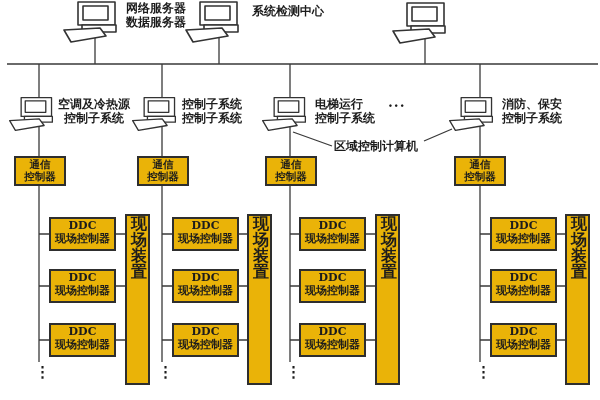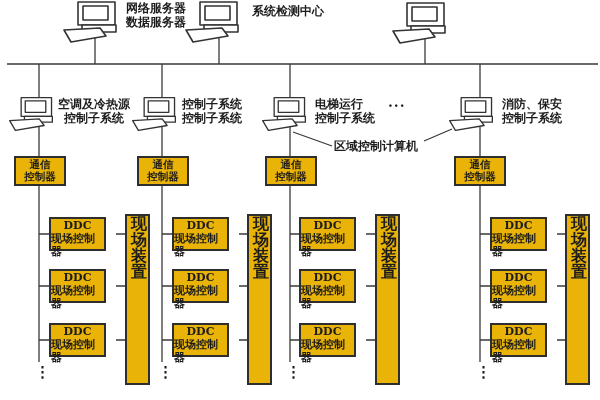--- a/index.html
+++ b/index.html
@@ -12,21 +12,21 @@
   .lbl{ position:absolute; z-index:2; font-weight:bold; font-size:12px; line-height:13.5px; white-space:nowrap; }
   .lbl span{ display:block;font-family:Liberation Mono, monospace; }
   .lbl.center{ text-align:center; }
   .box{
     position:absolute; z-index:2; box-sizing:border-box;
     border:2px solid #2e2e2e; background:#eab308;
     display:flex; flex-direction:column; align-items:center; 
     font-weight:bold;
   }
   .comm{ width:52px; height:30px; font-size:10.5px; line-height:12px; }
-  .ddc { width:57px; height:34px; font-size:11px;  line-height:13px; }
+  .ddc { width:67px; height:34px; font-size:11px;  line-height:13px; }
   .dev { width:25px; height:171px; font-size:16px; }
   .dev span{ display:block; width:13px; word-break:break-all; line-height:16px; text-align:center; }
   .vdots{ position:absolute; z-index:1; font-size:15px; font-weight:bold; line-height:8px; }
   .hdots{ position:absolute; z-index:2; font-size:14px; font-weight:bold; letter-spacing:1px; }
 </style>
 </head>
 <body>
 
 <div class="diagram">
 

